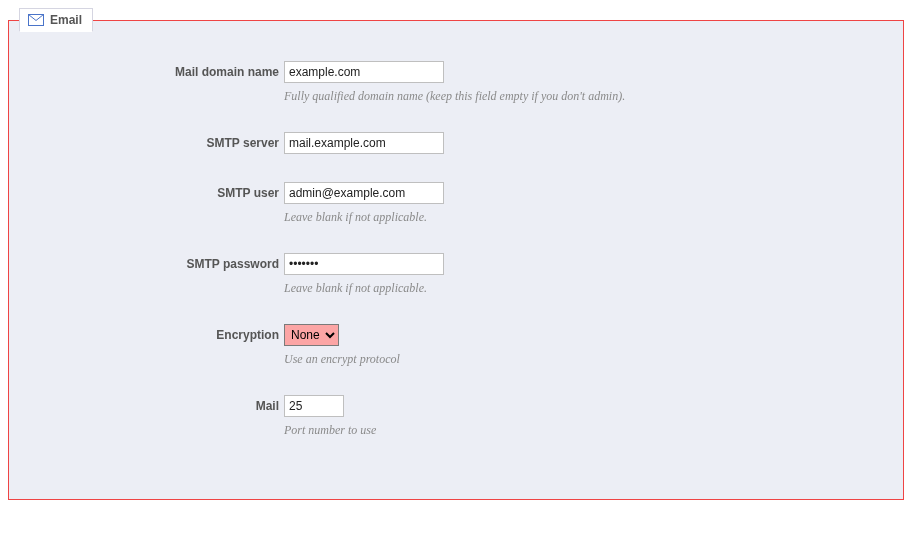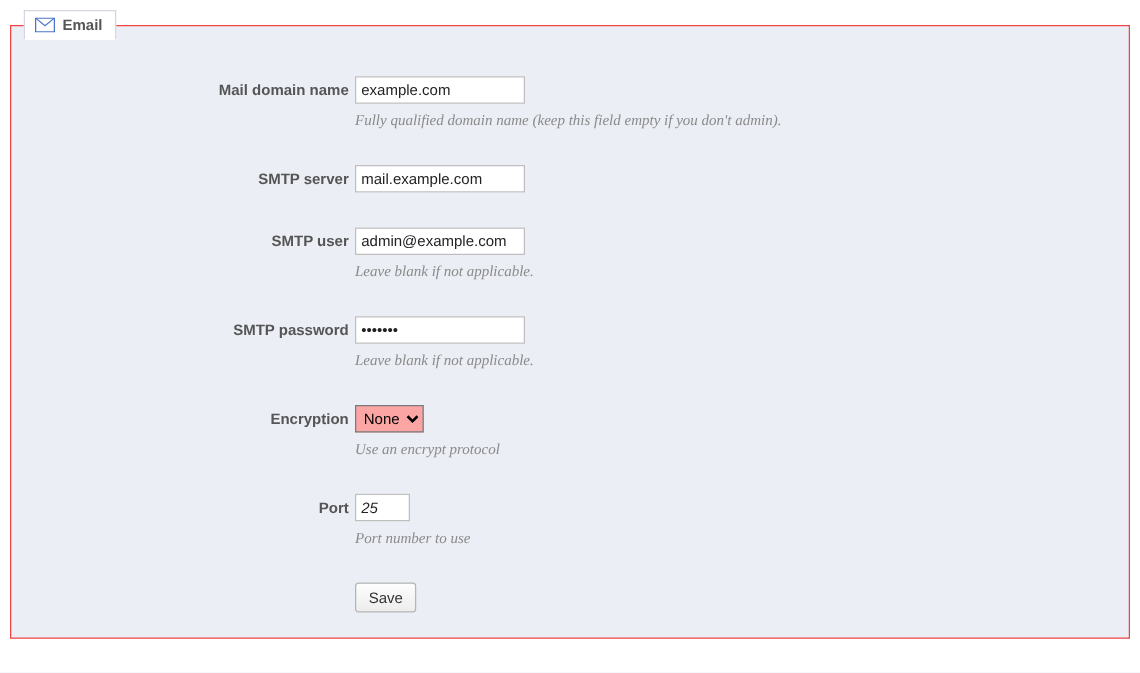--- a/index.html
+++ b/index.html
@@ -82,22 +82,22 @@
   .save-btn {
     border: 1px solid #b5b5b5;
     background: linear-gradient(#fdfdfd, #ededed);
     padding: 4px 10px;
     font-family: Arial, Helvetica, sans-serif;
     font-size: 12px;
     border-radius: 3px;
     color: #333;
     cursor: pointer;
   }
-  .w-std { width: 136px; }
-  .w-port { width: 44px; font-style: italic; }
+  .w-std { width: 160px; }
+  .w-port { width: 60px; }
 </style>
 </head>
 <body>
 
 <div class="panel">
 
   <div class="tab">
     <span>
       <svg width="16" height="12" viewBox="0 0 16 12">
         <rect x="0.5" y="0.5" width="15" height="11" fill="#ffffff" stroke="#4a74c9" stroke-width="1"></rect>
@@ -142,27 +142,21 @@
     <div class="form-label">Encryption</div>
     <div class="form-field">
       <select>
         <option>None</option>
       </select>
       <div class="hint">Use an encrypt protocol</div>
     </div>
   </div>
 
   <div class="form-row">
-    <div class="form-label">Port</div>
+    <div class="form-label">Mail</div>
     <div class="form-field">
       <input type="text" class="w-port" value="25" style="">
       <div class="hint">Port number to use</div>
     </div>
   </div>
 
-  <div class="form-row" style="margin-bottom:0;">
-    <div class="form-label"></div>
-    <div class="form-field">
-      <button type="button" class="save-btn">Save</button>
-    </div>
-  </div>
 
 </div>
 
 </body></html>

